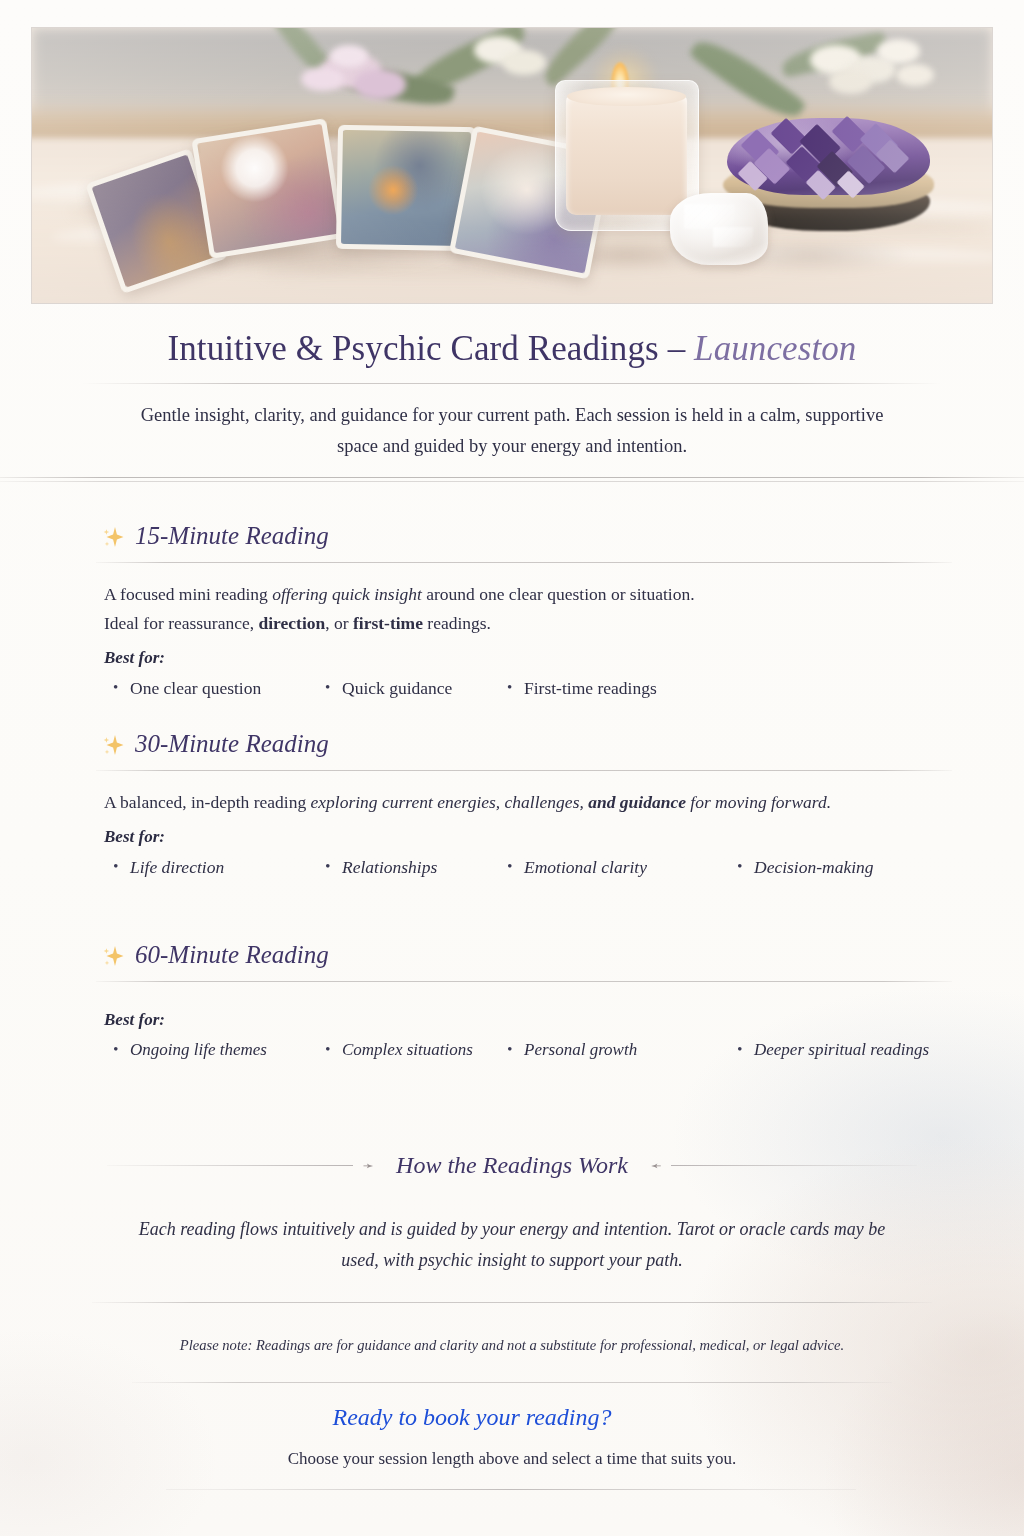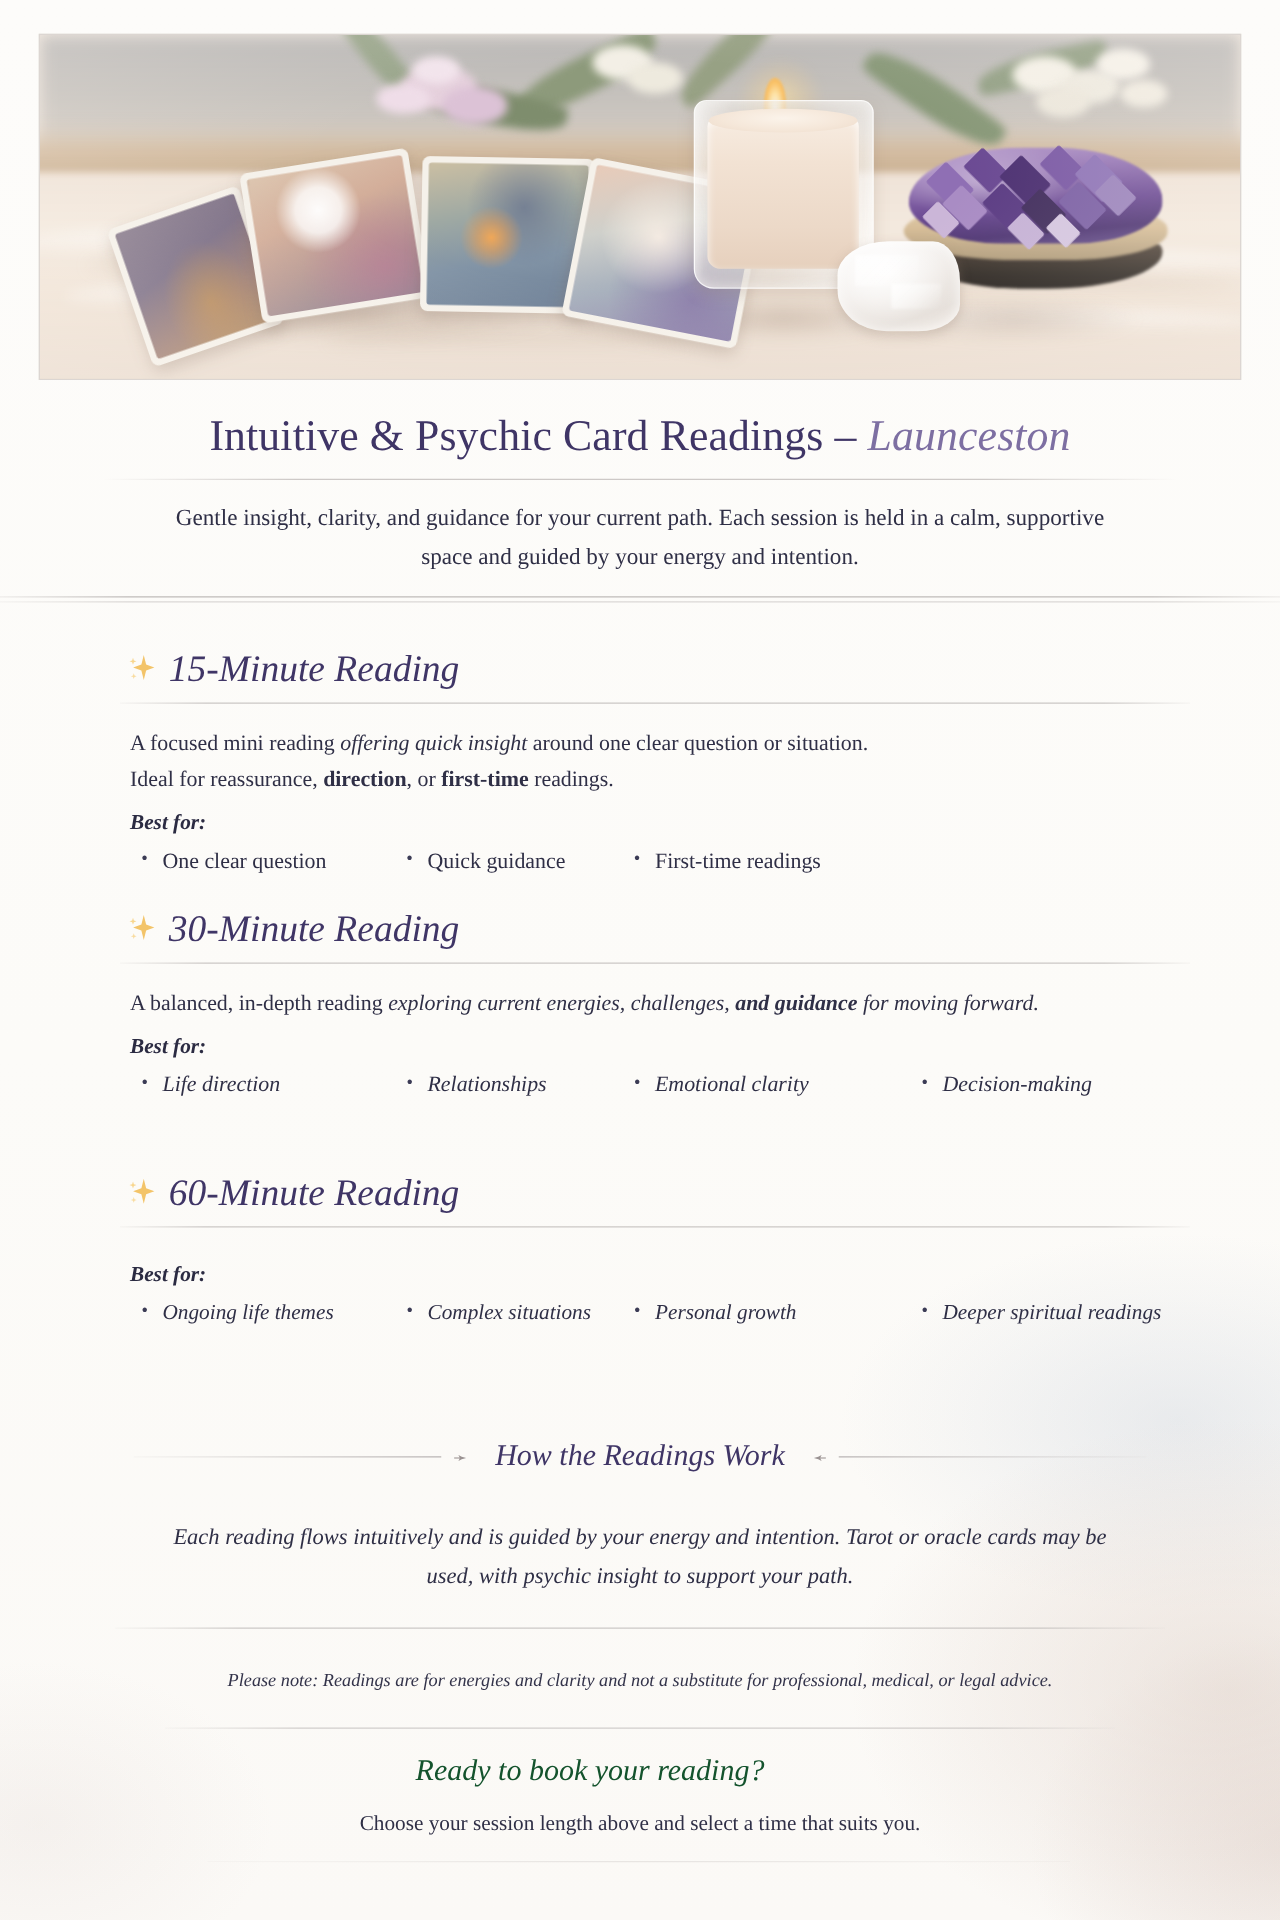--- a/index.html
+++ b/index.html
@@ -281,26 +281,26 @@
     background: linear-gradient(90deg, rgba(206,202,200,0.30) 0%, rgba(188,184,182,0.95) 10%, rgba(188,184,182,0.95) 90%, rgba(206,202,200,0.30) 100%);
   }
   .rule-band.a { top: 477px; }
   .rule-band.b { top: 481px; background: linear-gradient(90deg, rgba(214,210,208,0.20) 0%, rgba(205,201,199,0.70) 10%, rgba(205,201,199,0.70) 90%, rgba(214,210,208,0.20) 100%); }
 
   
   .sec { position: absolute; left: 0; width: 1024px; }
   .sec-head {
     position: relative;
     margin-left: 102px;
-    font-size: 30px;
+    font-size: 25px;
     line-height: 32px;
     font-style: italic;
     color: #3f3566;
     display: flex;
-    align-items: center;
+    align-items: flex-end;
     gap: 9px;
   }
   .spark {
     width: 24px; height: 26px;
     position: relative;
     flex: 0 0 auto;
     display: inline-block;
   }
   .spark svg { display: block; }
 
@@ -422,21 +422,21 @@
     background: linear-gradient(90deg, rgba(210,206,204,0.10) 0%, rgba(199,195,193,0.80) 14%, rgba(199,195,193,0.80) 86%, rgba(210,206,204,0.10) 100%);
   }
 
   .cta-title {
     position: absolute;
     left: 0; top: 1404px;
     width: 944px;
     text-align: center;
     font-size: 24px;
     font-style: italic;
-    color: #14532d;
+    color: #1d4ed8;
   }
   .cta-sub {
     position: absolute;
     left: 132px; top: 1446px;
     width: 760px;
     text-align: center;
     font-size: 17px;
     line-height: 26px;
     color: #2f2f46;
   }
@@ -628,20 +628,20 @@
   <div class="howrow">
     <span class="how-line"></span>
     <span class="how-orn">➛</span>
     <span class="how-title">How the Readings Work</span>
     <span class="how-orn" style="transform:scaleX(-1);">➛</span>
     <span class="how-line r"></span>
   </div>
   <div class="how-text">Each reading flows intuitively and is guided by your energy and intention. Tarot or oracle cards may be used, with psychic insight to support your path.</div>
 
   <div class="rule-note"></div>
-  <div class="note">Please note: Readings are for energies and clarity and not a substitute for professional, medical, or legal advice.</div>
+  <div class="note">Please note: Readings are for guidance and clarity and not a substitute for professional, medical, or legal advice.</div>
   <div class="rule-cta"></div>
 
   <div class="cta-title">Ready to book your reading?</div>
   <div class="cta-sub">Choose your session length above and select a time that  suits you.</div>
   <div class="rule-bottom"></div>
 
 </div>
 
 </body></html>

